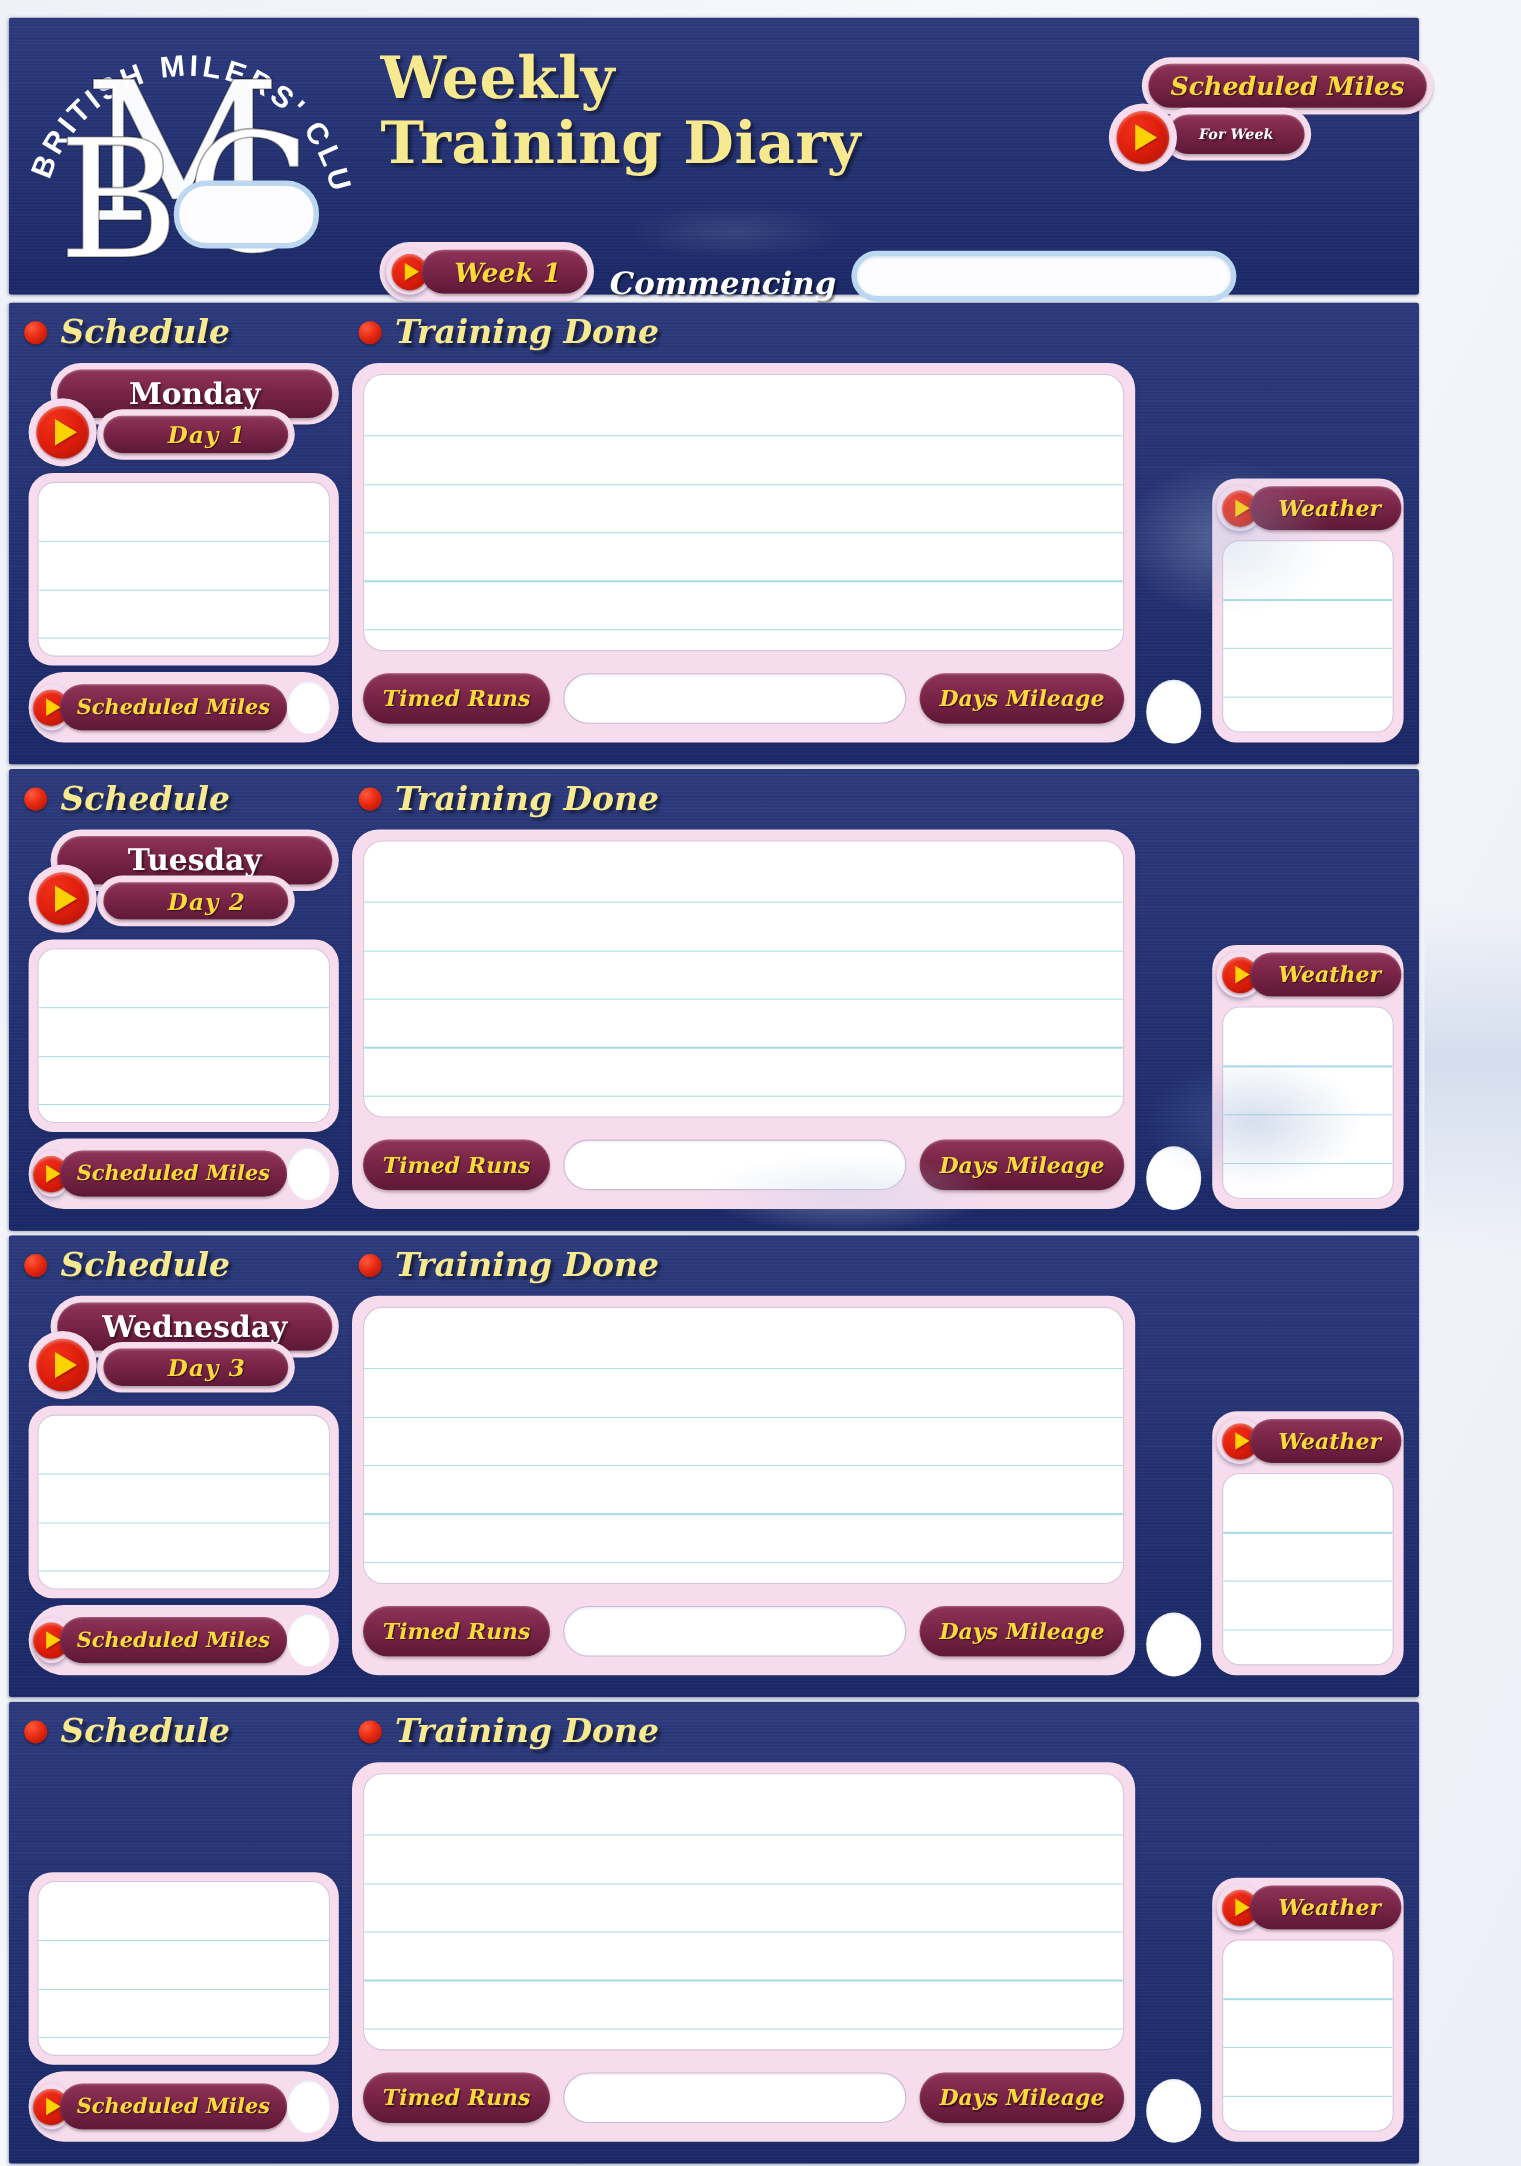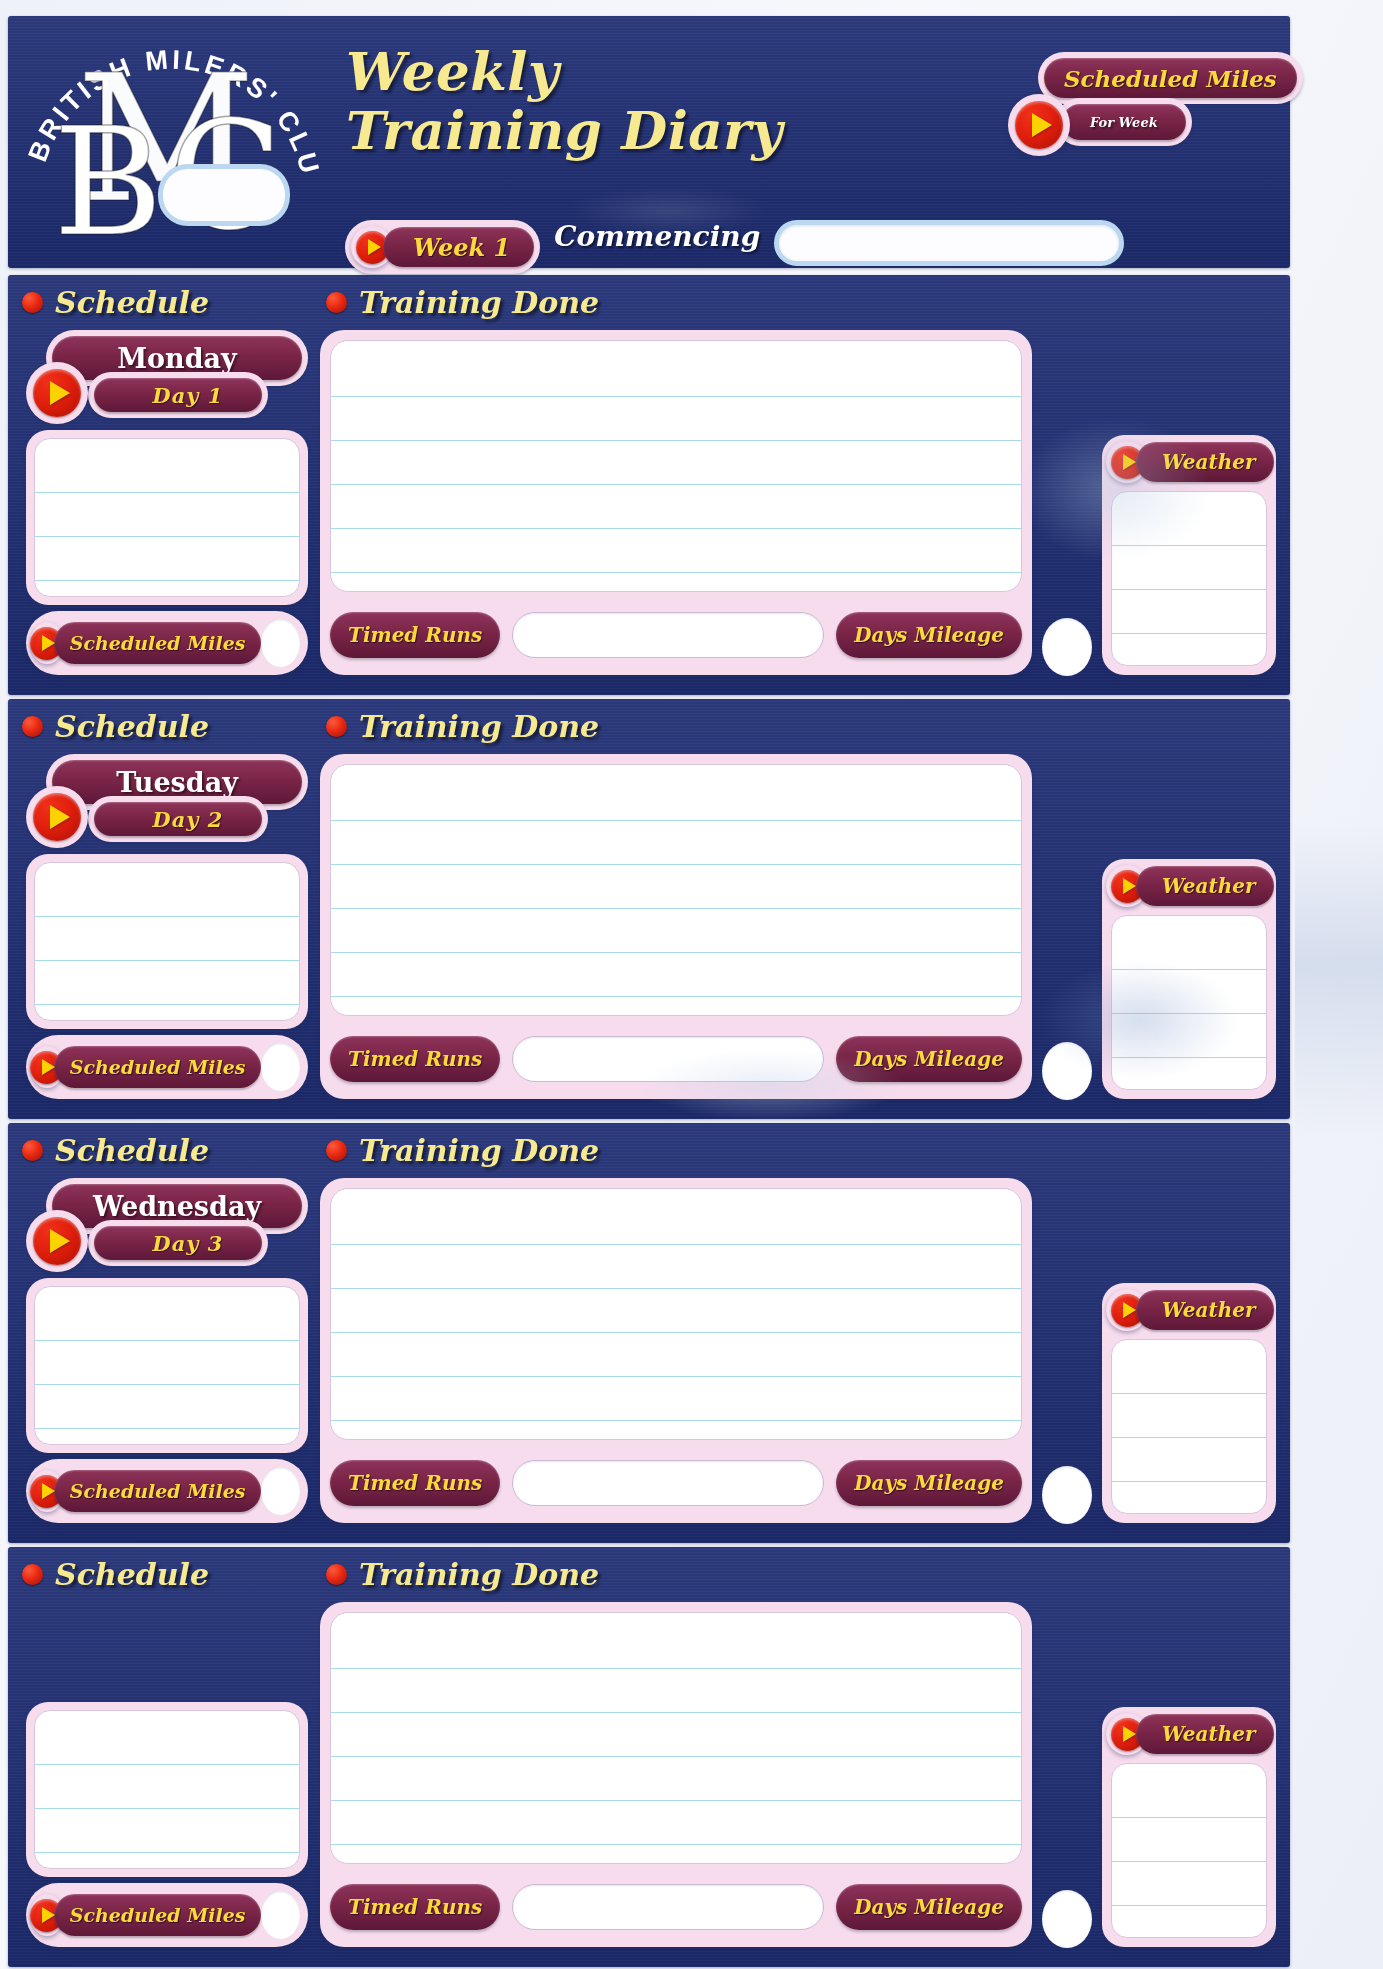--- a/index.html
+++ b/index.html
@@ -37,32 +37,31 @@
     color: #fff;
   }
   #logo svg { display:block; }
 
   #doc-title {
     position: absolute; left: 338px; top: 26px;
     width: 620px;
     color: #f7e98f;
     font-family: "DejaVu Serif", serif;
     font-weight: bold;
-    font-style: italic;
     font-size: 53px;
     line-height: 1.12;
     letter-spacing: .5px;
     text-shadow: 3px 3px 3px rgba(0,0,0,.45);
   }
   #doc-title .l2 { display:block; }
 
   
   #week-row {
     position: absolute; left: 337px; top: 204px;
-    display: flex; align-items: flex-start; gap: 14px;
+    display: flex; align-items: flex-end; gap: 14px;
   }
   #commencing-label {
     color: #fff;
     font-family: "DejaVu Serif", serif;
     font-weight: bold; font-style: italic;
     font-size: 28px;
     text-shadow: 2px 2px 2px rgba(0,0,0,.5);
     white-space: nowrap;
   }
   #commencing-input {

